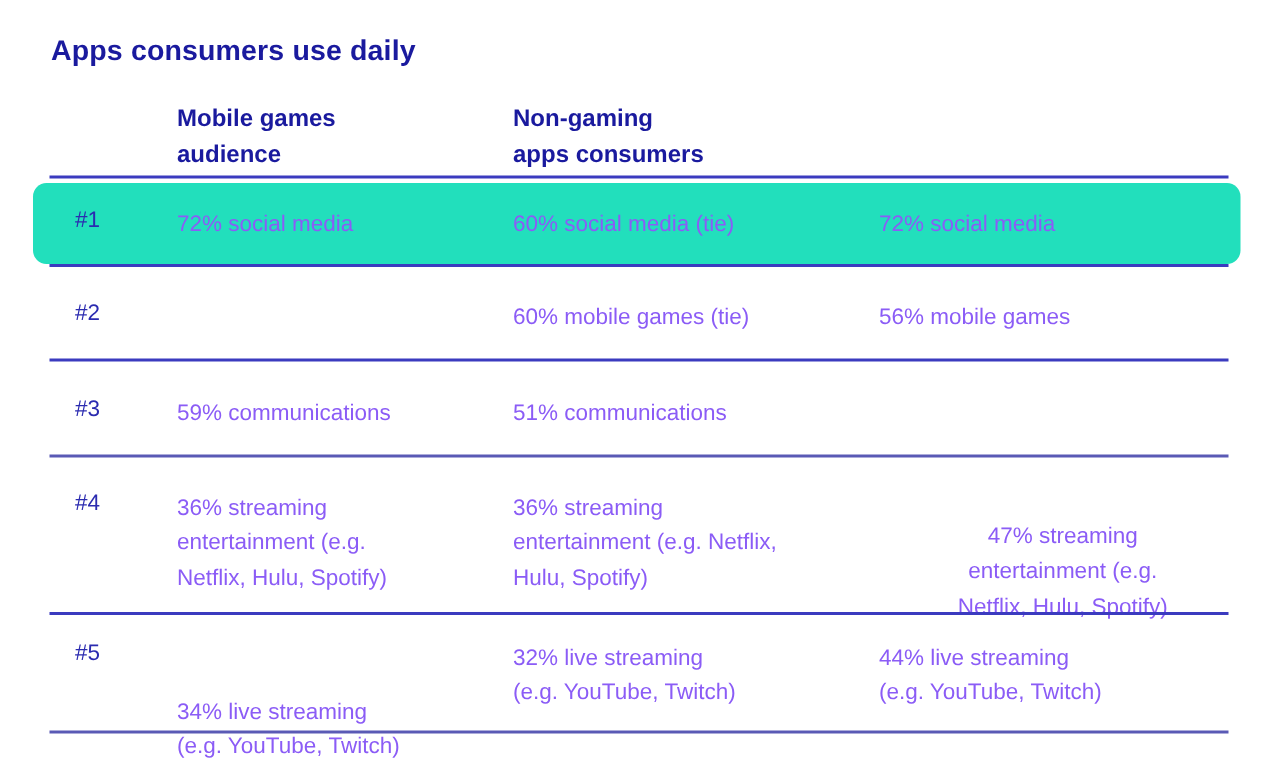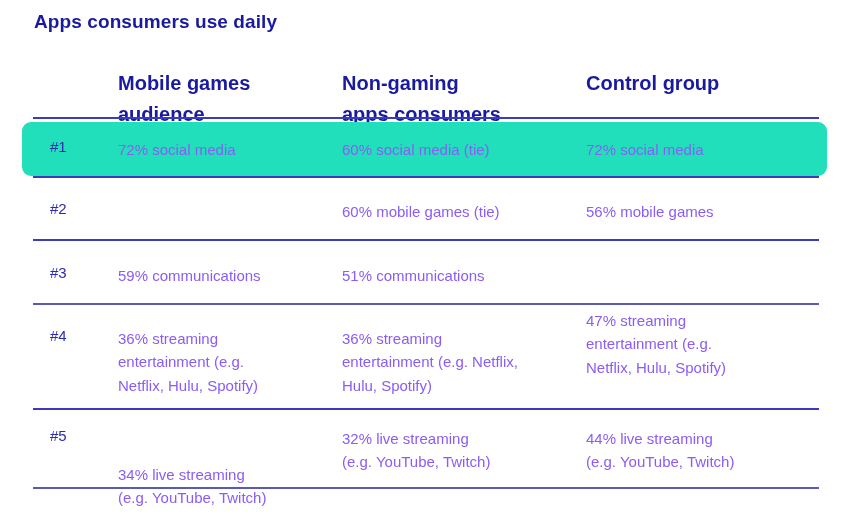--- a/index.html
+++ b/index.html
@@ -19,21 +19,21 @@
     position: relative;
     width: 850px;
     height: 522px;
     background: #ffffff;
   }
 
   
   .page-title {
     position: absolute;
     left: 34px;
-    top: 11px;
+    top: 24px;
     font-size: 19px;
     font-weight: bold;
     color: #1a1a9e;
     letter-spacing: 0.1px;
     white-space: nowrap;
   }
 
   
   .table {
     position: absolute;
@@ -61,21 +61,21 @@
   
   .c-rank { left: 50px;  width: 64px; }
   .c1    { left: 118px; width: 218px; }
   .c2    { left: 342px; width: 240px; }
   .c3    { left: 586px; width: 245px; }
 
   
   .header-cell {
     position: absolute;
     top: 68px;
-    font-size: 20px;
+    font-size: 16px;
     font-weight: bold;
     color: #1a1a9e;
     line-height: 1.53;
   }
 
   
   .divider {
     position: absolute;
     left: 33px;
     width: 786px;
@@ -105,21 +105,20 @@
 <div id="page">
 
   <div class="page-title">Apps consumers use daily</div>
 
   <div class="table">
 
     <div class="header-cell c1" style="white-space: pre-line;">Mobile games
 audience</div>
     <div class="header-cell c2" style="white-space: pre-line;">Non-gaming
 apps consumers</div>
-    <div class="header-cell c3" style="white-space: pre-line;">Control group</div>
 
     <div class="divider" style="top:117px;"></div>
 
     <div class="highlight-band"></div>
 
     <div class="rank-cell c-rank" style="top:138px;">#1</div>
     <div class="col-cell c1 row-text" style="top:138px;">72% social media</div>
     <div class="col-cell c2 row-text" style="top:138px;">60% social media (tie)</div>
     <div class="col-cell c3 row-text" style="top:138px;">72% social media</div>
 
@@ -137,21 +136,21 @@
 
     <div class="divider soft" style="top:303px;"></div>
 
     <div class="rank-cell c-rank" style="top:327px;">#4</div>
     <div class="col-cell c1 row-text" style="top:327px;">36% streaming
 entertainment (e.g.
 Netflix, Hulu, Spotify)</div>
     <div class="col-cell c2 row-text" style="top:327px;">36% streaming
 entertainment (e.g. Netflix,
 Hulu, Spotify)</div>
-    <div class="col-cell c3 row-text" style="top:309px;">47% streaming
+    <div class="col-cell c3 row-text" style="top:346px;text-align:center;">47% streaming
 entertainment (e.g.
 Netflix, Hulu, Spotify)</div>
 
     <div class="divider" style="top:408px;"></div>
 
     <div class="rank-cell c-rank" style="top:427px;">#5</div>
     <div class="col-cell c1 row-text" style="top:427px;margin-top:36px;">34% live streaming
 (e.g. YouTube, Twitch)</div>
     <div class="col-cell c2 row-text" style="top:427px;">32% live streaming
 (e.g. YouTube, Twitch)</div>

